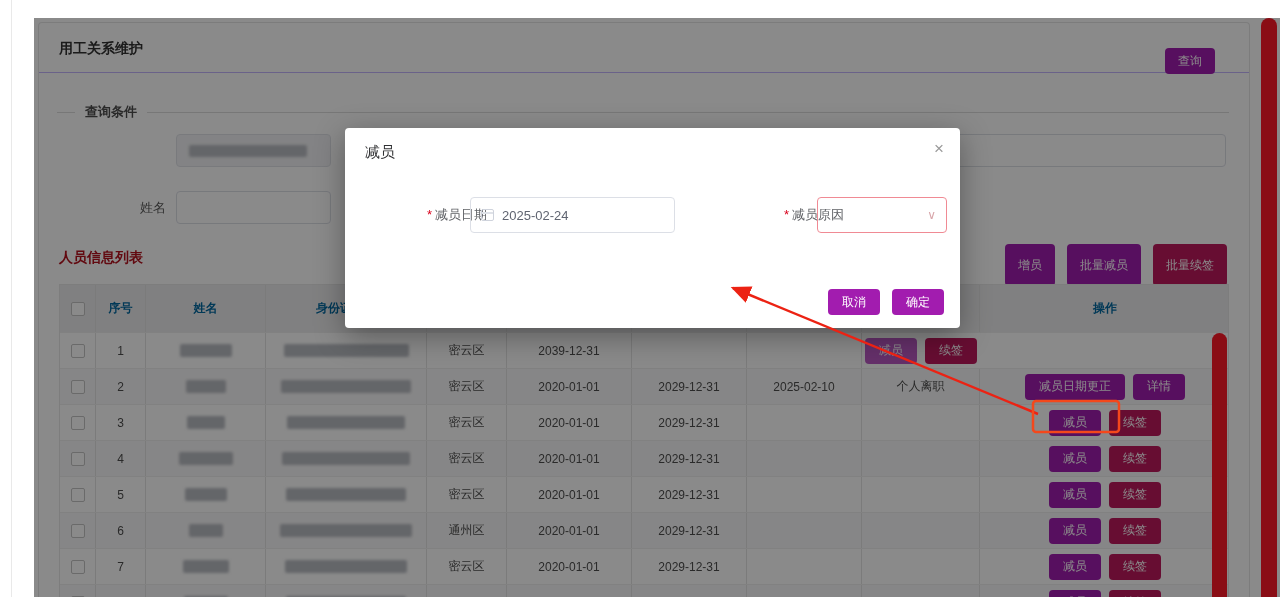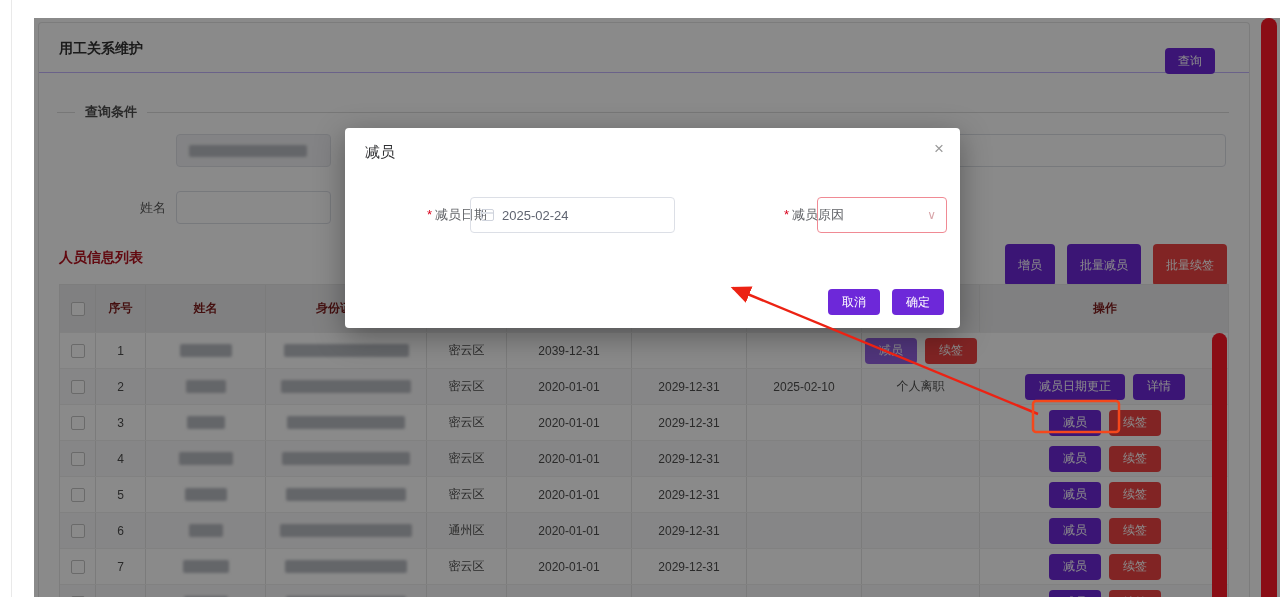--- a/index.html
+++ b/index.html
@@ -10,22 +10,22 @@
   .side-divider { position:absolute; left:11px; top:0; width:1px; height:597px; background:#e9e9e9; }
 
   
   .card { position:absolute; left:38px; top:22px; width:1212px; height:575px;
     background:#fff; border:1px solid #e6e6e6; border-bottom:none; border-radius:4px 4px 0 0; overflow:hidden; z-index:1; }
   .card-header { position:absolute; left:0; top:0; width:100%; height:50px; border-bottom:1px solid #c4b5fd; }
   .card-title { position:absolute; left:20px; top:0; line-height:50px; font-size:14px; color:#333; font-weight:600; }
   .btn { display:inline-flex; align-items:center; justify-content:center; border:none; border-radius:4px;
     color:#fff; font-size:12px; cursor:pointer; white-space:nowrap;
     font-family:"Liberation Sans","DejaVu Sans",sans-serif; }
-  .btn-red { background:#6d28d9; }
-  .btn-green { background:#ef4444; }
+  .btn-red { background:#a21caf; }
+  .btn-green { background:#be185d; }
   .query-btn { position:absolute; top:25px; right:34px; width:50px; height:26px; }
 
   .section-divider { position:absolute; left:18px; right:20px; top:80px; display:flex; align-items:center; }
   .section-divider .line-s { width:18px; height:1px; background:#dcdcdc; }
   .section-divider .line-l { flex:1; height:1px; background:#dcdcdc; }
   .section-divider .sec-label { margin:0 10px; font-size:13px; font-weight:700; color:#4f4f4f; }
 
   .form-label { position:absolute; left:10px; width:117px; text-align:right; font-size:13px; color:#5a5a5a; line-height:33px; }
   .inp { position:absolute; height:33px; border:1px solid #dcdfe6; border-radius:4px; background:#fff; }
   .inp.disabled { background:#f2f3f5; border-color:#e0e2e8; }
@@ -34,21 +34,21 @@
   .list-title { position:absolute; left:20px; top:226px; font-size:14px; font-weight:700; color:#b5121f; }
   .toolbar { position:absolute; right:22px; top:221px; display:flex; gap:12px; }
   .toolbar .btn { height:42px; padding:12px 13px; }
 
   
   .table { position:absolute; left:20px; top:261px; width:1170px; border:1px solid #e8e8e8; border-bottom:none; }
   .tgrid { display:grid; grid-template-columns:36px 50px 120px 161px 80px 125px 115px 115px 118px 250px; }
   .thead { height:47px; background:#ededee; }
   .hcell,.cell { display:flex; align-items:center; justify-content:center; font-size:12px;
     border-right:1px solid #e4e4e4; overflow:hidden; white-space:nowrap; }
-  .hcell { color:#7f1d1d; font-weight:700; }
+  .hcell { color:#0369a1; font-weight:700; }
   .hcell:last-child,.cell:last-child { border-right:none; }
   .trow { height:36px; background:#fff; border-top:1px solid #efefef; color:#4e4e4e; }
   .trow.even { background:#f8f8f9; }
   .cb { width:14px; height:14px; border:1px solid #c4c4c4; border-radius:2px; background:#fff; cursor:pointer; }
   .abtn { height:26px; padding:0 14px; }
   .abtn + .abtn { margin-left:8px; }
   .abtn.muted { opacity:.72; }
 
   
   .overlay { position:absolute; left:34px; top:18px; width:1246px; height:579px;

